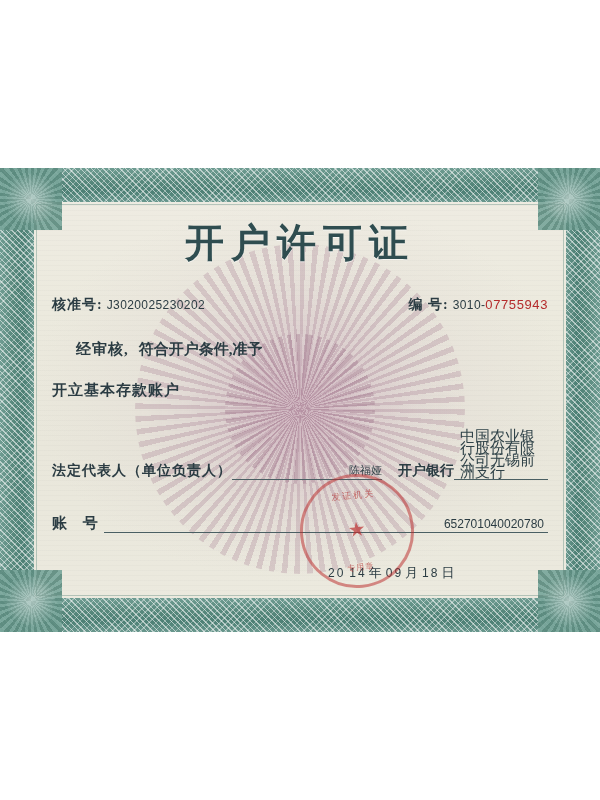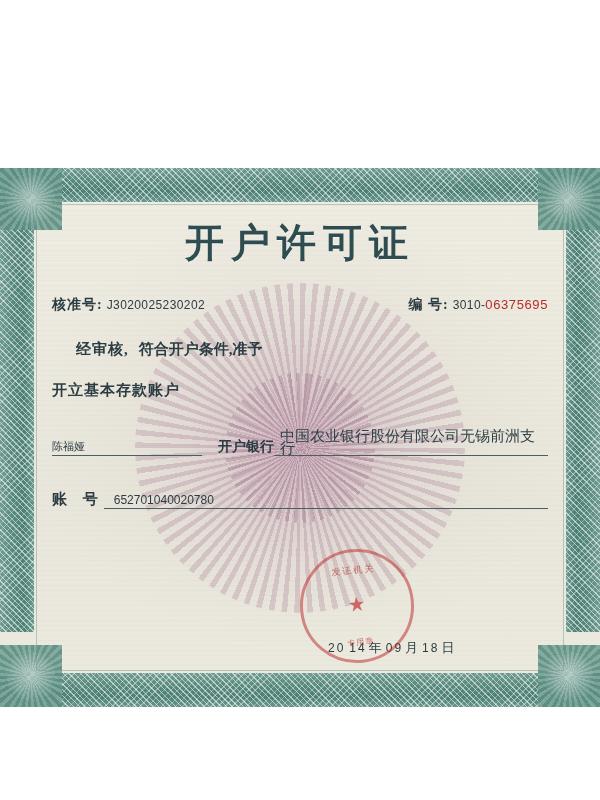--- a/index.html
+++ b/index.html
@@ -21,21 +21,21 @@
     height: 800px;
     background: #ffffff;
   }
 
   
   #certificate {
     position: absolute;
     left: 0;
     top: 168px;
     width: 600px;
-    height: 539px;
+    height: 464px;
     background:
       radial-gradient(ellipse 60% 55% at 50% 48%, rgba(214,200,206,0.55) 0%, rgba(222,213,210,0.25) 45%, rgba(233,229,222,0.0) 75%),
       linear-gradient(180deg, #efece3 0%, #eceade 30%, #e9e7db 60%, #eceadf 100%);
     box-sizing: border-box;
     overflow: hidden;
   }
 
   
   .border-band {
     position: absolute;
@@ -198,39 +198,40 @@
     letter-spacing: 1px;
   }
 
   #row-rep {
     margin-top: 30px;
   }
   #row-rep .label { font-size: 14px; }
   #rep-fill {
     flex: 0 0 150px;
     border-bottom: 1px solid #4a5f63;
-    text-align: left;
+    text-align: right;
     font-size: 11px;
     padding-bottom: 1px;
     font-family: "Liberation Sans", sans-serif;
   }
   #bank-label { padding-left: 16px; font-size: 14px; font-weight: bold; white-space: nowrap; }
   #bank-fill {
     flex: 1;
     border-bottom: 1px solid #4a5f63;
     font-size: 15px;
     line-height: 12px;
     padding: 0 2px 1px 6px;
     font-family: Liberation Serif, serif;
     color: #2f4248;
     text-align: left;
   }
 
   #row-acct {
     margin-top: 34px;
+    text-align: right;
   }
   #row-acct .label { font-size: 15px; letter-spacing: 6px; }
   #acct-fill {
     flex: 1;
     border-bottom: 1px solid #4a5f63;
     font-size: 12px;
     padding: 0 4px 1px 10px;
     font-family: "Liberation Sans", sans-serif;
   }
 
@@ -329,34 +330,35 @@
 
     <div id="content">
 
       <div id="doc-title">开户许可证</div>
 
       <div class="row" id="row-numbers">
         <div>
           <span class="label">核准号:</span><span class="value-plain">J3020025230202</span>
         </div>
         <div>
-          <span class="label">编 号:</span><span class="value-plain">3010-</span><span class="value-red">06375695</span>
+          <span class="label">编 号:</span><span class="value-plain">3010-</span><span class="value-red">07755943</span>
         </div>
       </div>
 
       <div class="row" id="row-approve">
         <span class="label">经审核,</span>
         <span id="approve-tail">符合开户条件,准予</span>
       </div>
 
       <div class="row" id="row-account-type">
         <span>开立基本存款账户</span>
       </div>
 
       <div class="row" id="row-rep">
+        <span class="label">法定代表人（单位负责人）</span>
         <span id="rep-fill">陈福娅</span>
         <span id="bank-label">开户银行</span>
         <span id="bank-fill">中国农业银行股份有限公司无锡前洲支行</span>
       </div>
 
       <div class="row" id="row-acct">
         <span class="label">账 号</span>
         <span id="acct-fill">652701040020780</span>
       </div>
 

